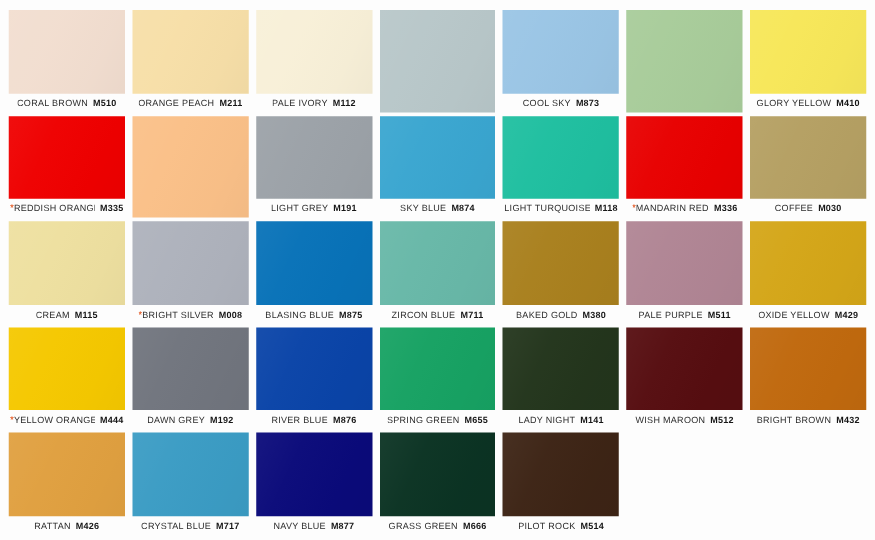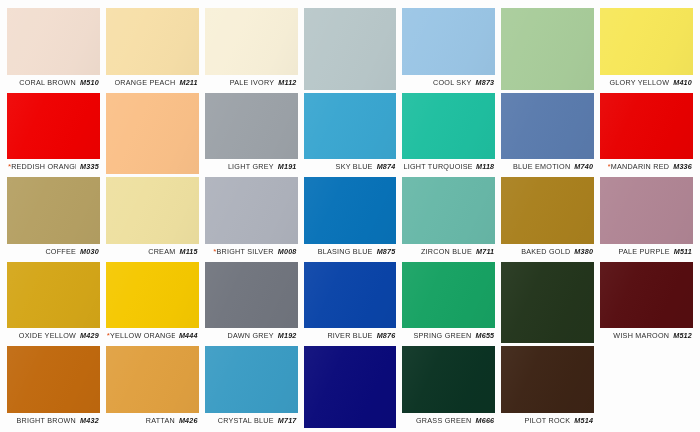--- a/index.html
+++ b/index.html
@@ -50,21 +50,21 @@
       rgba(255,255,255,0.015) 34%,
       rgba(0,0,0,0.012) 72%,
       rgba(0,0,0,0.03) 100%);
     pointer-events: none;
   }
   .caption {
     flex: 0 0 auto;
     height: 15px;
     display: flex;
     align-items: center;
-    justify-content: flex-end;
+    justify-content: center;
     padding: 0 1px;
     box-sizing: border-box;
     white-space: nowrap;
     overflow: hidden;
   }
   .name-wrap {
     display: flex;
     align-items: baseline;
     min-width: 0;
     overflow: hidden;
@@ -85,21 +85,20 @@
     overflow: hidden;
     text-overflow: clip;
   }
   .ccode {
     font-size: 7.2px;
     letter-spacing: 0.2px;
     font-weight: bold;
     color: #161616;
     font-family: "Liberation Sans", sans-serif;
     margin-left: 4px;
-    font-style: italic;
   }
 </style>
 </head>
 <body>
 
 <div id="chart" style="background: rgb(253, 253, 253); grid-template-columns: repeat(7, 1fr); grid-template-rows: repeat(5, 1fr);">
     <div class="swatch-cell">
       <div class="chip" style="background-image: ; background-position-x: ; background-position-y: ; background-size: ; background-repeat: ; background-attachment: ; background-origin: ; background-clip: ; background-color: rgb(242, 222, 208); --c: #f2ded0;"></div>
       <div class="caption">
         <div class="name-wrap">
@@ -184,29 +183,20 @@
     <div class="swatch-cell">
       <div class="chip" style="background-image: ; background-position-x: ; background-position-y: ; background-size: ; background-repeat: ; background-attachment: ; background-origin: ; background-clip: ; background-color: rgb(31, 191, 160); --c: #1fbfa0;"></div>
       <div class="caption">
         <div class="name-wrap">
           <span class="cname">LIGHT TURQUOISE</span>
         </div>
         <span class="ccode">M118</span>
       </div>
     </div>
     <div class="swatch-cell">
-      <div class="chip" style="background-image: ; background-position-x: ; background-position-y: ; background-size: ; background-repeat: ; background-attachment: ; background-origin: ; background-clip: ; background-color: rgb(90, 123, 173); --c: #5a7bad;"></div>
-      <div class="caption">
-        <div class="name-wrap">
-          <span class="cname">BLUE EMOTION</span>
-        </div>
-        <span class="ccode">M740</span>
-      </div>
-    </div>
-    <div class="swatch-cell">
       <div class="chip" style="background-image: ; background-position-x: ; background-position-y: ; background-size: ; background-repeat: ; background-attachment: ; background-origin: ; background-clip: ; background-color: rgb(232, 0, 0); --c: #e80000;"></div>
       <div class="caption">
         <div class="name-wrap">
           <span class="star" style="color: rgb(224, 74, 16);">*</span>
           <span class="cname">MANDARIN RED</span>
         </div>
         <span class="ccode">M336</span>
       </div>
     </div>
     <div class="swatch-cell">
@@ -314,20 +304,26 @@
       <div class="chip" style="background-image: ; background-position-x: ; background-position-y: ; background-size: ; background-repeat: ; background-attachment: ; background-origin: ; background-clip: ; background-color: rgb(23, 162, 99); --c: #17a263;"></div>
       <div class="caption">
         <div class="name-wrap">
           <span class="cname">SPRING GREEN</span>
         </div>
         <span class="ccode">M655</span>
       </div>
     </div>
     <div class="swatch-cell">
       <div class="chip" style="background-image: ; background-position-x: ; background-position-y: ; background-size: ; background-repeat: ; background-attachment: ; background-origin: ; background-clip: ; background-color: rgb(35, 53, 28); --c: #23351c;"></div>
+      <div class="caption">
+        <div class="name-wrap">
+          <span class="cname">LADY NIGHT</span>
+        </div>
+        <span class="ccode">M141</span>
+      </div>
     </div>
     <div class="swatch-cell">
       <div class="chip" style="background-image: ; background-position-x: ; background-position-y: ; background-size: ; background-repeat: ; background-attachment: ; background-origin: ; background-clip: ; background-color: rgb(86, 13, 16); --c: #560d10;"></div>
       <div class="caption">
         <div class="name-wrap">
           <span class="cname">WISH MAROON</span>
         </div>
         <span class="ccode">M512</span>
       </div>
     </div>
@@ -353,20 +349,26 @@
       <div class="chip" style="background-image: ; background-position-x: ; background-position-y: ; background-size: ; background-repeat: ; background-attachment: ; background-origin: ; background-clip: ; background-color: rgb(59, 156, 196); --c: #3b9cc4;"></div>
       <div class="caption">
         <div class="name-wrap">
           <span class="cname">CRYSTAL BLUE</span>
         </div>
         <span class="ccode">M717</span>
       </div>
     </div>
     <div class="swatch-cell">
       <div class="chip" style="background-image: ; background-position-x: ; background-position-y: ; background-size: ; background-repeat: ; background-attachment: ; background-origin: ; background-clip: ; background-color: rgb(10, 10, 122); --c: #0a0a7a;"></div>
+      <div class="caption">
+        <div class="name-wrap">
+          <span class="cname">NAVY BLUE</span>
+        </div>
+        <span class="ccode">M877</span>
+      </div>
     </div>
     <div class="swatch-cell">
       <div class="chip" style="background-image: ; background-position-x: ; background-position-y: ; background-size: ; background-repeat: ; background-attachment: ; background-origin: ; background-clip: ; background-color: rgb(11, 51, 35); --c: #0b3323;"></div>
       <div class="caption">
         <div class="name-wrap">
           <span class="cname">GRASS GREEN</span>
         </div>
         <span class="ccode">M666</span>
       </div>
     </div>

